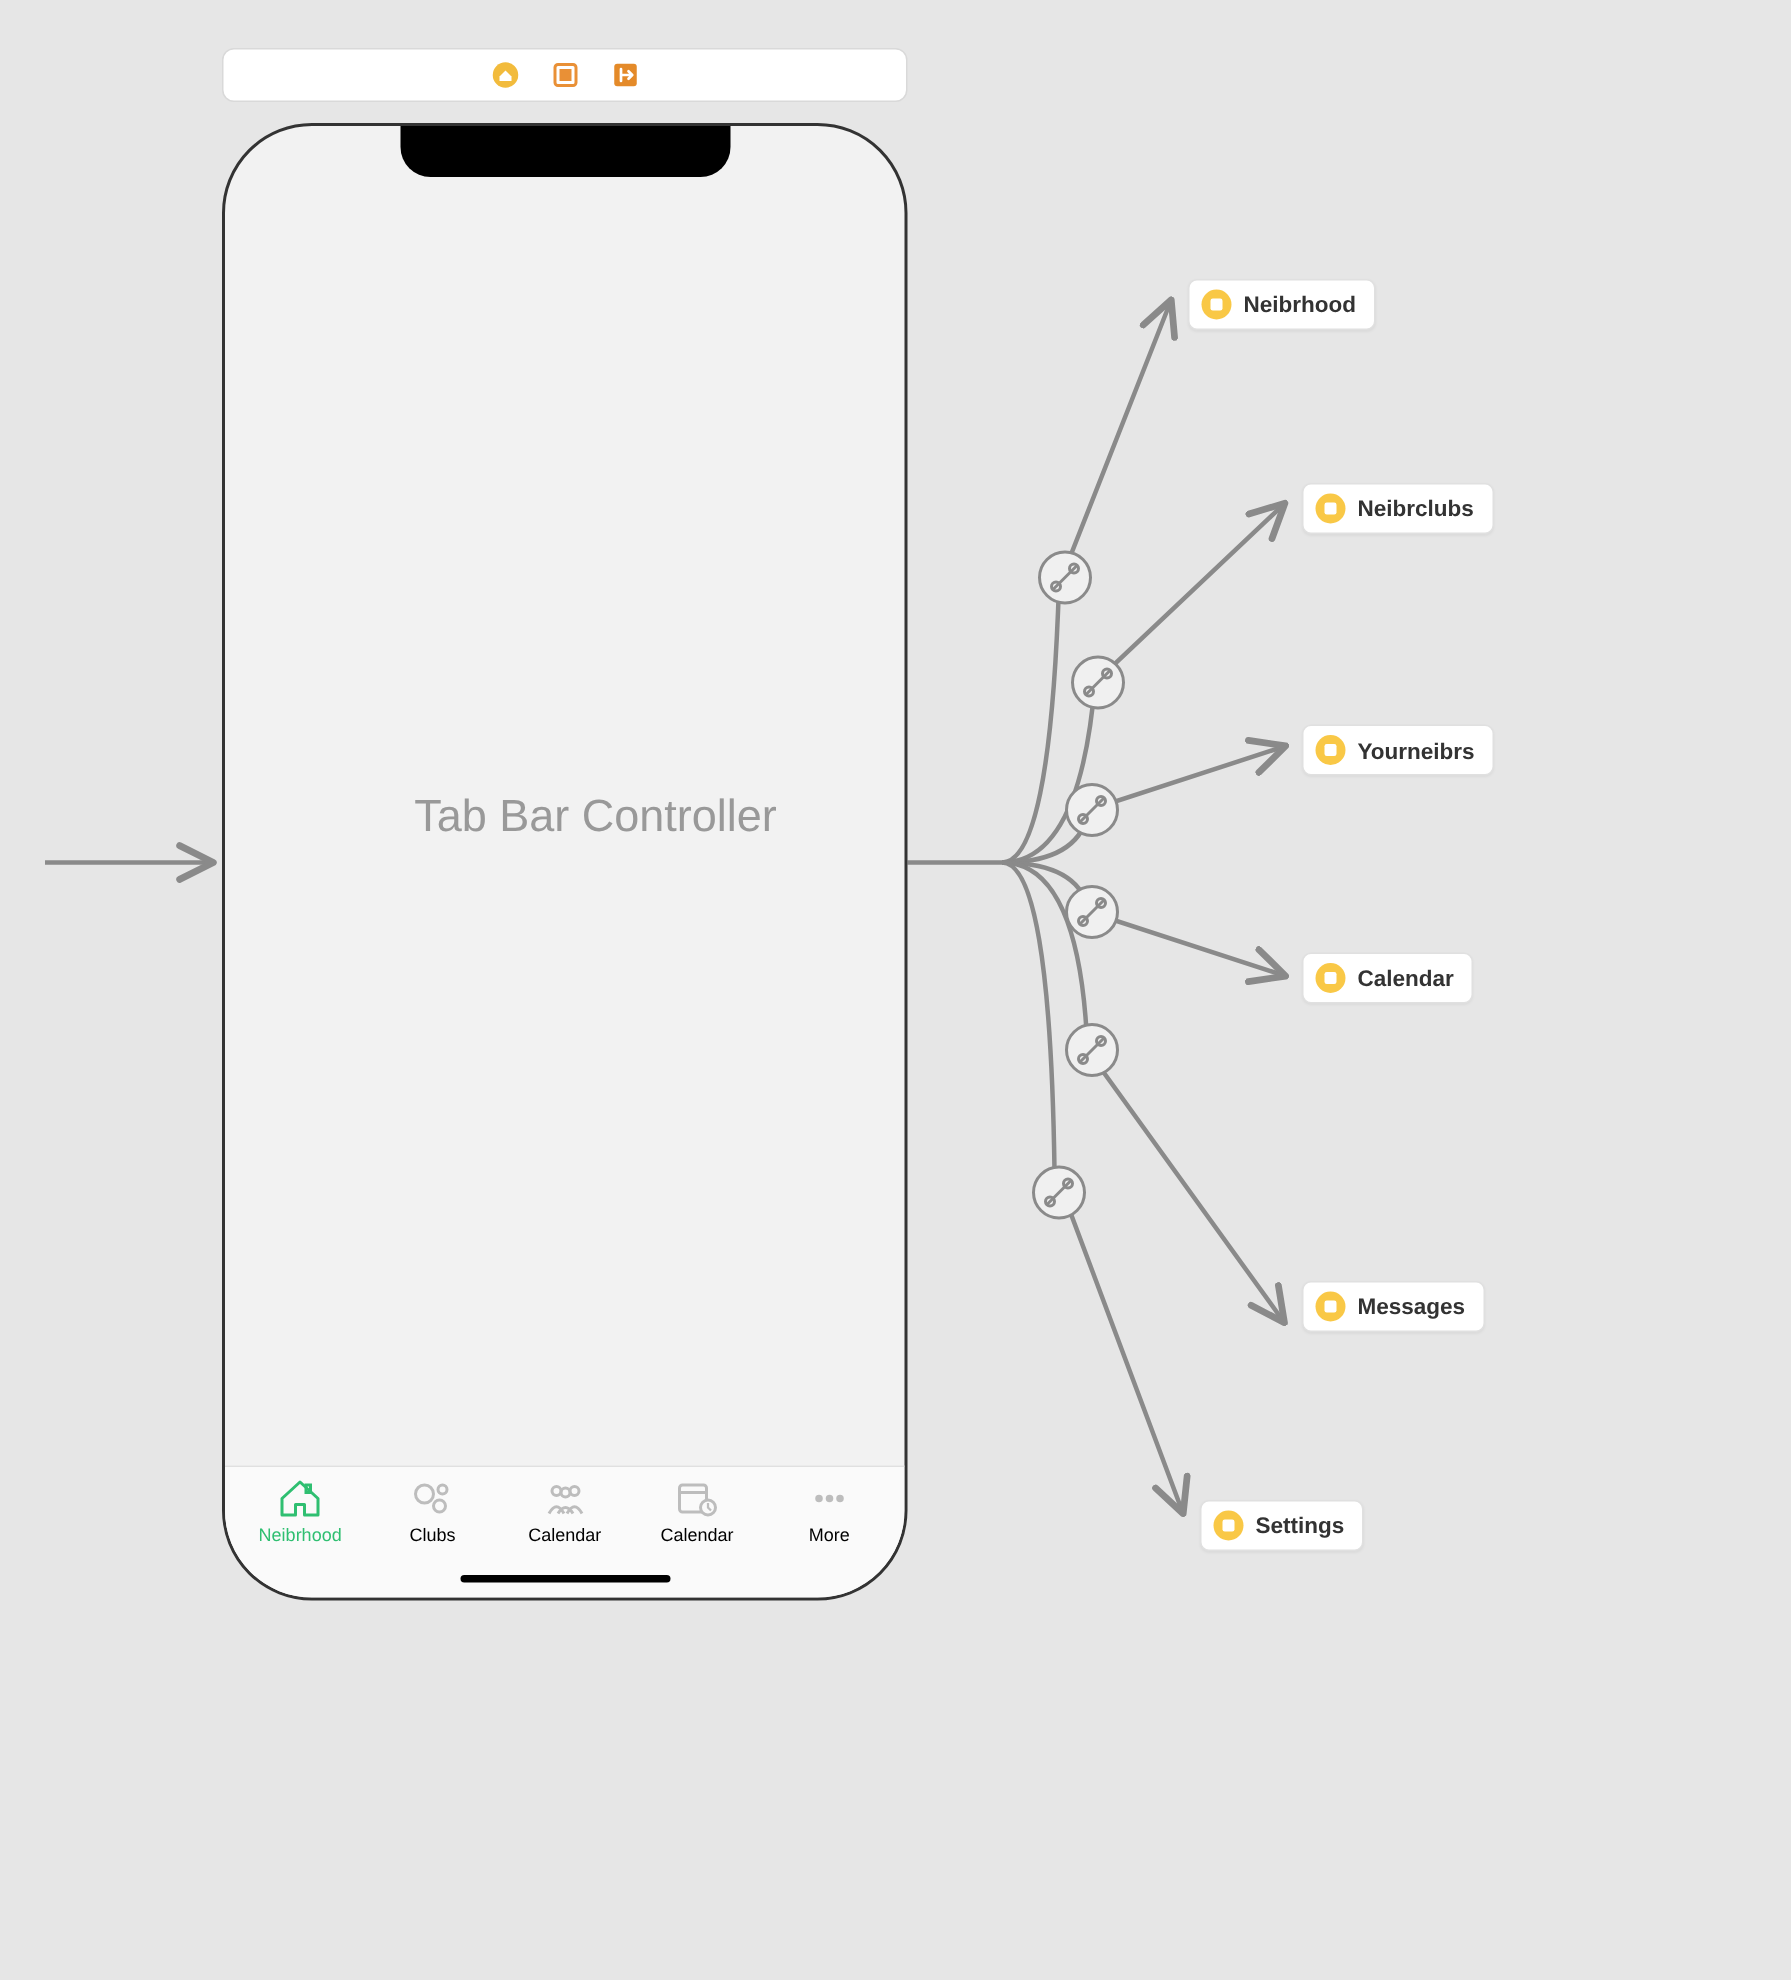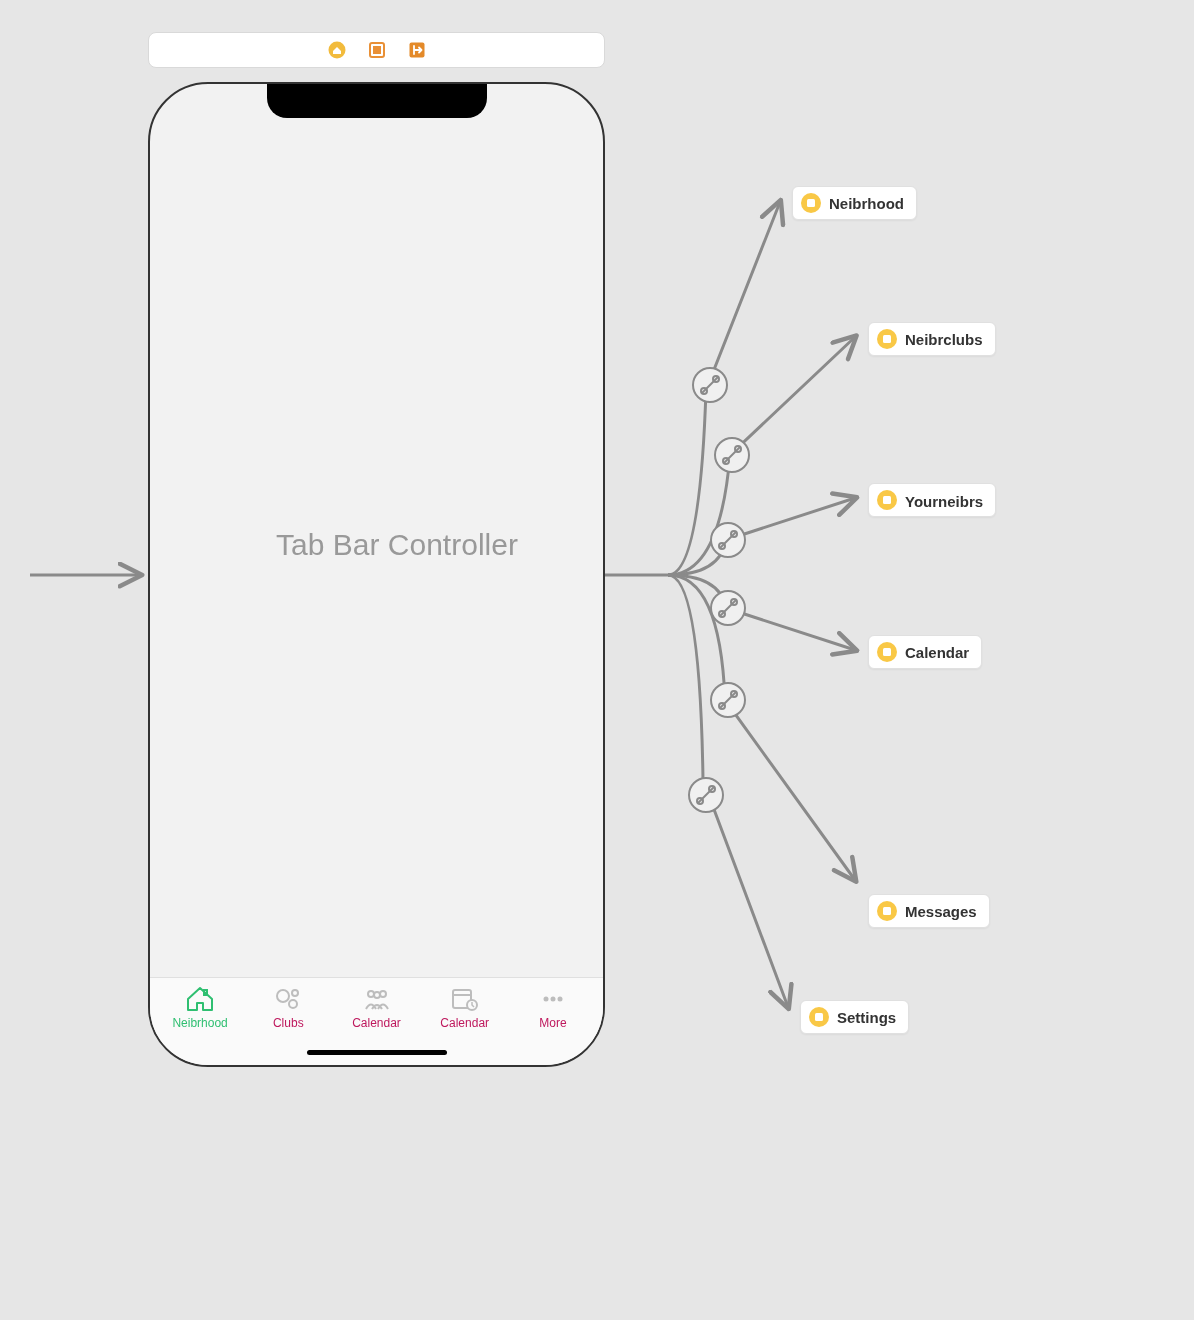--- a/index.html
+++ b/index.html
@@ -74,21 +74,21 @@
     align-items: flex-start;
     justify-content: space-around;
     padding: 8px 6px 0 6px;
   }
   .tab {
     flex: 1;
     display: flex;
     flex-direction: column;
     align-items: center;
     gap: 4px;
-    color: #be185d;
+    color: #000000;
     font-size: 12px;
     cursor: pointer;
   }
   .tab.active { color: #2fbf71; }
   .tab .ticon { width: 30px; height: 26px; display:flex; align-items:center; justify-content:center; }
   .home-indicator {
     position: absolute;
     bottom: 10px;
     left: 50%;
     transform: translateX(-50%);
@@ -301,21 +301,21 @@
   <span>Yourneibrs</span>
 </div>
 <div class="dest" style="left:868px; top:635px;">
   <span class="circ">
       <svg width="12" height="12" viewBox="0 0 12 12">
         <rect x="2" y="2" width="8" height="8" rx="1.5" fill="#fff"></rect>
       </svg>
     </span>
   <span>Calendar</span>
 </div>
-<div class="dest" style="left:868px; top:894px;">
+<div class="dest" style="left:868px; top:854px;">
   <span class="circ">
       <svg width="12" height="12" viewBox="0 0 12 12">
         <rect x="2" y="2" width="8" height="8" rx="1.5" fill="#fff"></rect>
       </svg>
     </span>
   <span>Messages</span>
 </div>
 <div class="dest" style="left:800px; top:1000px;">
   <span class="circ">
       <svg width="12" height="12" viewBox="0 0 12 12">

